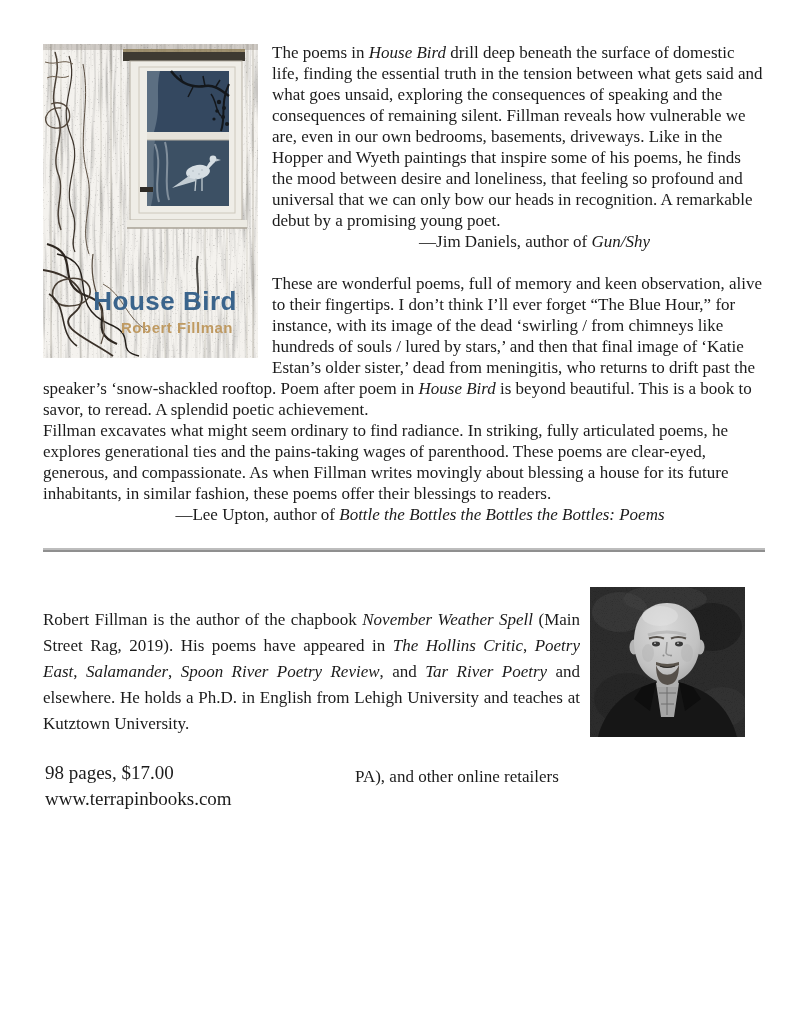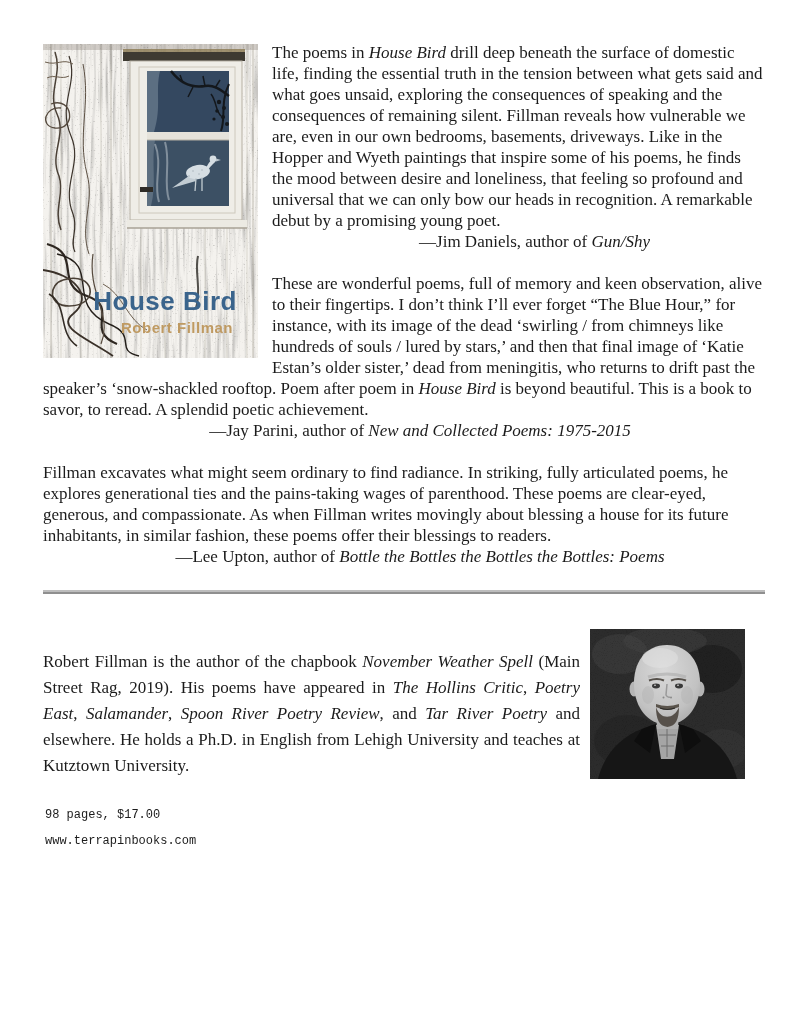--- a/index.html
+++ b/index.html
@@ -58,24 +58,23 @@
     margin-left: 10px;
     flex: 0 0 auto;
   }
   .photo-box svg { display: block; }
   .bottom-row {
     display: flex;
     margin-top: 23px;
   }
   .pub-details {
     width: 312px;
-    font-size: 12px;
+    font-size: 19px;
     line-height: 26px;
     padding-left: 2px;
-    font-family: Liberation Mono, monospace;
   }
   .availability {
     font-size: 17px;
     line-height: 26px;
     padding-top: 4px;
   }
 </style>
 </head>
 <body>
 
@@ -194,21 +193,20 @@
 
       <text x="194" y="266" text-anchor="end" font-family="Liberation Sans, sans-serif" font-weight="bold" font-size="26" letter-spacing="0.5" fill="#3a648c">House Bird</text>
       <text x="190" y="289" text-anchor="end" font-family="Liberation Sans, sans-serif" font-weight="bold" font-size="15" letter-spacing="0.5" fill="#bf9a62">Robert Fillman</text>
     </svg>
   </div>
 
   <p class="quote">The poems in <i>House Bird</i> drill deep beneath the surface of domestic life, finding the essential truth in the tension between what gets said and what goes unsaid, exploring the consequences of speaking and the consequences of remaining silent. Fillman reveals how vulnerable we are, even in our own bedrooms, basements, driveways. Like in the Hopper and Wyeth paintings that inspire some of his poems, he finds the mood between desire and loneliness, that feeling so profound and universal that we can only bow our heads in recognition. A remarkable debut by a promising young poet.</p>
   <p class="attribution">—Jim Daniels, author of <i>Gun/Shy</i></p>
 
   <p class="quote">These are wonderful poems, full of memory and keen observation, alive to their fingertips. I don’t think I’ll ever forget “The Blue Hour,” for instance, with its image of the dead ‘swirling / from chimneys like hundreds of souls / lured by stars,’ and then that final image of ‘Katie Estan’s older sister,’ dead from meningitis, who returns to drift past the speaker’s ‘snow-shackled rooftop. Poem after poem in <i>House Bird</i> is beyond beautiful. This is a book to savor, to reread. A splendid poetic achievement.</p>
-  <p class="attribution">—Jay Parini, author of <i>New and Collected Poems:  1975-2015</i></p>
 
   <p class="quote">Fillman excavates what might seem ordinary to find radiance. In striking, fully articulated poems, he explores generational ties and the pains-taking wages of parenthood. These poems are clear-eyed, generous, and compassionate. As when Fillman writes movingly about blessing a house for its future inhabitants, in similar fashion, these poems offer their blessings to readers.</p>
   <p class="attribution last">—Lee Upton, author of <i>Bottle the Bottles the Bottles the Bottles: Poems</i></p>
 
   <div class="divider"></div>
 
   <div class="bio-row">
     <p class="bio-text">Robert Fillman is the author of the chapbook <i>November Weather Spell</i> (Main Street Rag, 2019). His poems have appeared in <i>The Hollins Critic</i>, <i>Poetry East</i>, <i>Salamander</i>, <i>Spoon River Poetry Review</i>, and <i>Tar River Poetry</i> and elsewhere. He holds a Ph.D. in English from Lehigh University and teaches at Kutztown University.</p>
     <div class="photo-box">
       <svg width="155" height="150" viewBox="0 0 155 150">
@@ -270,16 +268,17 @@
       </svg>
     </div>
   </div>
 
   <div class="bottom-row">
     <div class="pub-details">
       <div>98 pages, $17.00</div>
       <div>www.terrapinbooks.com</div>
     </div>
     <div class="availability">
+      <div>PA), and other online retailers</div>
     </div>
   </div>
 
 </div>
 
 </body></html>

